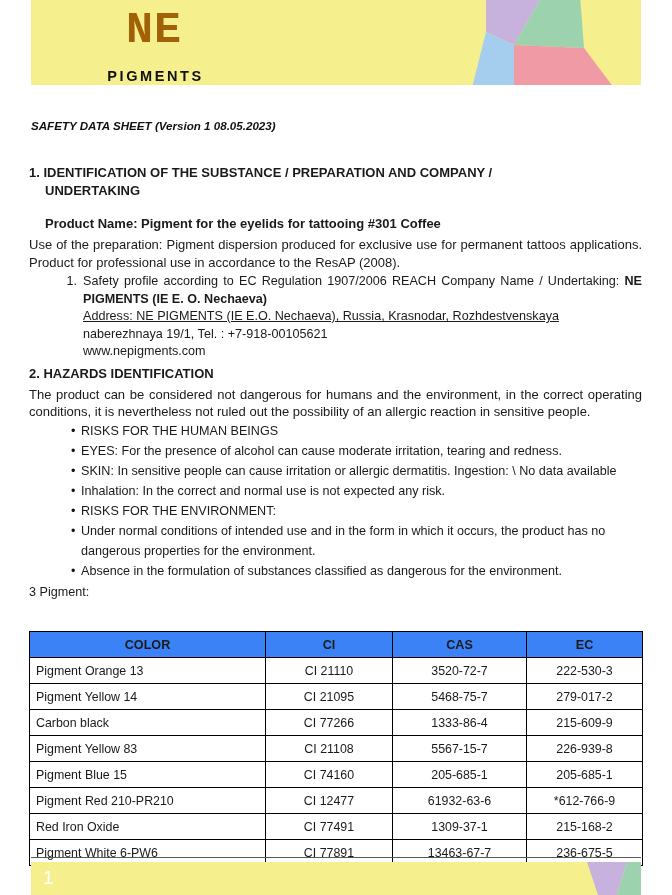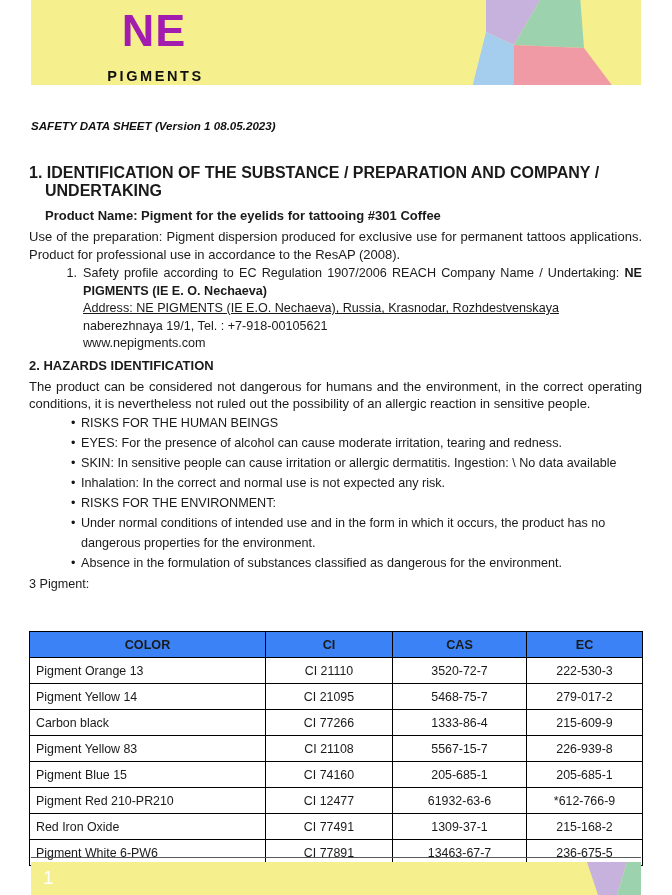--- a/index.html
+++ b/index.html
@@ -27,25 +27,25 @@
     overflow: hidden;
   }
   .logo-block {
     position: absolute;
     left: 58px;
     top: 8px;
     text-align: center;
     width: 130px;
   }
   .logo-ne {
-    font-family: Liberation Sans, sans-serif;
+    font-family: Liberation Mono, monospace;
     font-size: 45px;
     font-weight: 700;
     letter-spacing: 1px;
-    color: #a21caf;
+    color: #a16207;
     line-height: 46px;
   }
   .logo-pigments {
     font-family: "Liberation Sans", sans-serif;
     font-size: 14.5px;
     font-weight: 700;
     letter-spacing: 2.6px;
     color: #111111;
     line-height: 16px;
     margin-top: 14px;
@@ -73,24 +73,24 @@
   }
 
   
   .content {
     position: absolute;
     left: 29px;
     top: 164px;
     width: 613px;
   }
   .h-sec {
-    font-size: 16px;
+    font-size: 13px;
     font-weight: 700;
     line-height: 17.5px;
-    margin: 0 0 8px 0;
+    margin: 0 0 16px 0;
   }
   .h-sec .cont-ind {
     display: block;
     padding-left: 16px;
   }
   .prod-name {
     font-size: 13px;
     font-weight: 700;
     line-height: 18px;
     padding-left: 16px;

